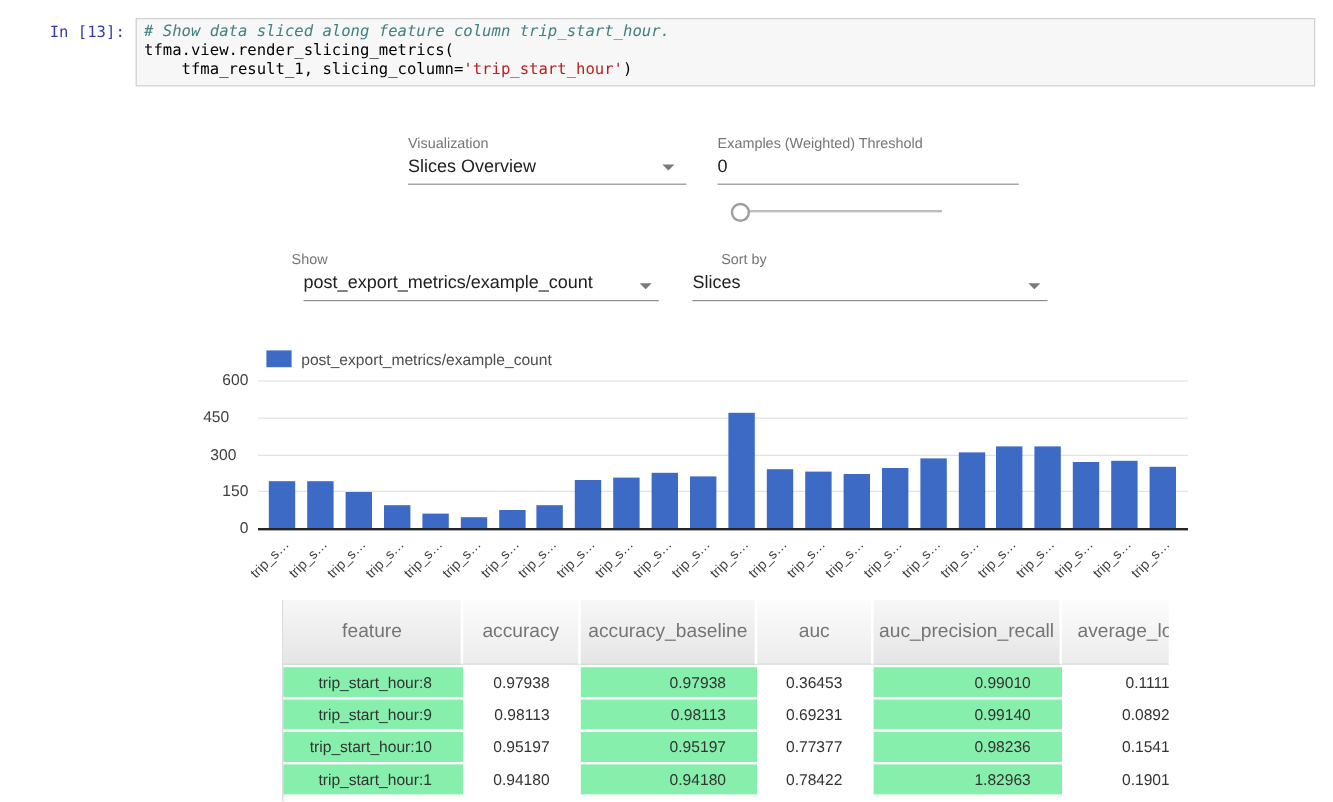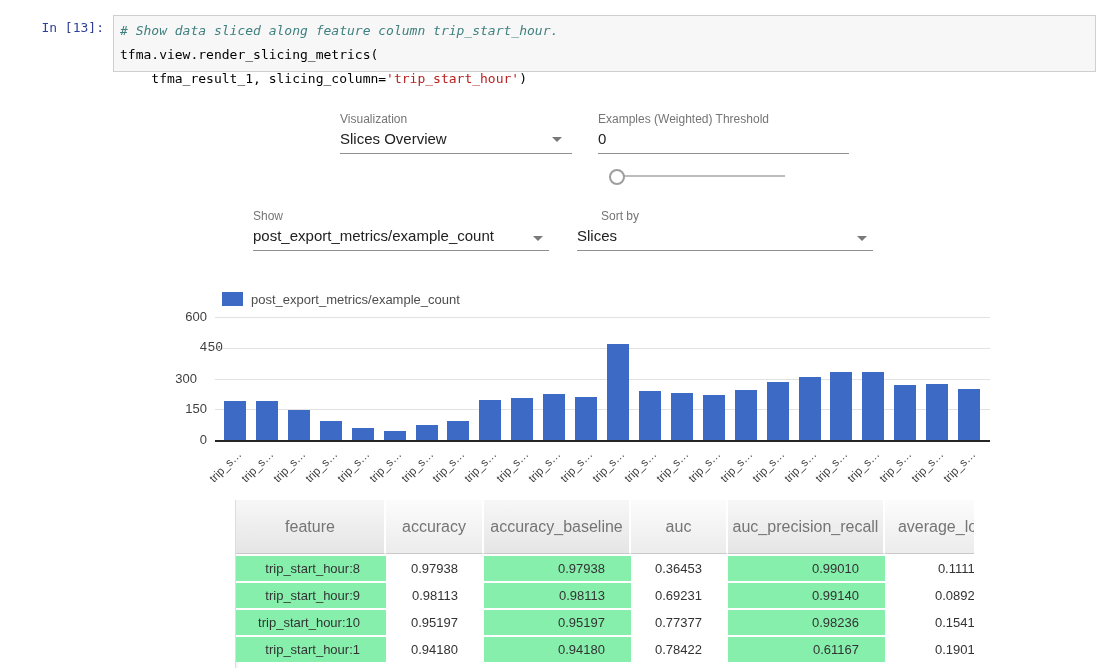--- a/index.html
+++ b/index.html
@@ -6,21 +6,21 @@
   #screen{position:relative;width:1111px;height:668px;background:#fff;overflow:hidden;
           font-family:"Liberation Sans",sans-serif;}
   .abs{position:absolute;}
 
   
   .prompt{left:0;top:20px;width:104px;text-align:right;
           font-family:"DejaVu Sans Mono",monospace;font-size:13px;color:#303F9F;}
   .code-box{left:113px;top:15px;width:983px;height:57px;background:#f7f7f7;
             border:1px solid #cfcfcf;box-sizing:border-box;}
   .code-box pre{margin:0;padding:3px 0 0 6px;font-family:"DejaVu Sans Mono",monospace;
-                font-size:13px;line-height:24px;color:#000;white-space:pre;}
+                font-size:13px;line-height:16px;color:#000;white-space:pre;}
   .tok-comment{color:#408080;font-style:italic;}
   .tok-string{color:#BA2121;}
 
   
   .ctl-label{font-size:12px;color:#757575;}
   .ctl-value{font-size:15px;color:#212121;}
   .underline{height:1px;background:#8f8f8f;}
   .dd-arrow{width:0;height:0;border-left:5px solid transparent;border-right:5px solid transparent;
             border-top:5px solid #797979;}
   .slider-track{height:2px;background:#bdbdbd;}
@@ -64,21 +64,21 @@
   <div class="abs ctl-value" style="left:340px;top:130px">Slices Overview</div>
   <div class="abs dd-arrow" style="left:552px;top:137px"></div>
   <div class="abs underline" style="left:340px;top:153px;width:232px"></div>
 
   <div class="abs ctl-label" style="left:598px;top:112px">Examples (Weighted) Threshold</div>
   <div class="abs ctl-value" style="left:598px;top:130px">0</div>
   <div class="abs underline" style="left:598px;top:153px;width:251px"></div>
   <div class="abs slider-track" style="left:616px;top:175px;width:169px"></div>
   <div class="abs slider-handle" style="left:609px;top:169px"></div>
 
-  <div class="abs ctl-label" style="left:253px;top:209px">Show</div>
+  <div class="abs ctl-label" style="left:243px;top:209px">Show</div>
   <div class="abs ctl-value" style="left:253px;top:227px">post_export_metrics/example_count</div>
   <div class="abs dd-arrow" style="left:533px;top:236px"></div>
   <div class="abs underline" style="left:253px;top:250px;width:296px"></div>
 
   <div class="abs ctl-label" style="left:601px;top:209px">Sort by</div>
   <div class="abs ctl-value" style="left:577px;top:227px">Slices</div>
   <div class="abs dd-arrow" style="left:857px;top:236px"></div>
   <div class="abs underline" style="left:577px;top:250px;width:296px"></div>
 
   <div class="abs legend-swatch" style="left: 222px; top: 292px; background: rgb(60, 106, 197);"></div>
@@ -110,21 +110,21 @@
       <div class="bar" style="left: 615px; height: 68px; background: rgb(60, 106, 197);"></div>
       <div class="bar" style="left: 647px; height: 68px; background: rgb(60, 106, 197);"></div>
       <div class="bar" style="left: 679px; height: 55px; background: rgb(60, 106, 197);"></div>
       <div class="bar" style="left: 711px; height: 56px; background: rgb(60, 106, 197);"></div>
       <div class="bar" style="left: 743px; height: 51px; background: rgb(60, 106, 197);"></div>
     </div>
   <div id="ylabels">
       <div class="ylabel" style="left: 167px; top: 432px;">0</div>
       <div class="ylabel" style="left: 167px; top: 401px;">150</div>
       <div class="ylabel" style="left: 157px; top: 371px;">300</div>
-      <div class="ylabel" style="left: 183px; top: 340px; font-family: Liberation Mono, monospace;">450</div>
+      <div class="ylabel" style="left: 151px; top: 340px;">450</div>
       <div class="ylabel" style="left: 167px; top: 309px;">600</div>
     </div>
   <div id="xlabels">
       <div class="xlabel" style="left: 160px; top: 448px;">trip_s…</div>
       <div class="xlabel" style="left: 192px; top: 448px;">trip_s…</div>
       <div class="xlabel" style="left: 224px; top: 448px;">trip_s…</div>
       <div class="xlabel" style="left: 256px; top: 448px;">trip_s…</div>
       <div class="xlabel" style="left: 288px; top: 448px;">trip_s…</div>
       <div class="xlabel" style="left: 320px; top: 448px;">trip_s…</div>
       <div class="xlabel" style="left: 352px; top: 448px;">trip_s…</div>
@@ -190,19 +190,19 @@
             <td class="shade">0.95197</td>
             <td>0.77377</td>
             <td class="shade">0.98236</td>
             <td>0.15417</td>
           </tr>
           <tr>
             <td class="shade">trip_start_hour:1</td>
             <td>0.94180</td>
             <td class="shade">0.94180</td>
             <td>0.78422</td>
-            <td class="shade">0.61167</td>
+            <td class="shade">1.82963</td>
             <td>0.19012</td>
           </tr>
         </tbody>
     </table>
   </div>
 </div>
 
 </body></html>

